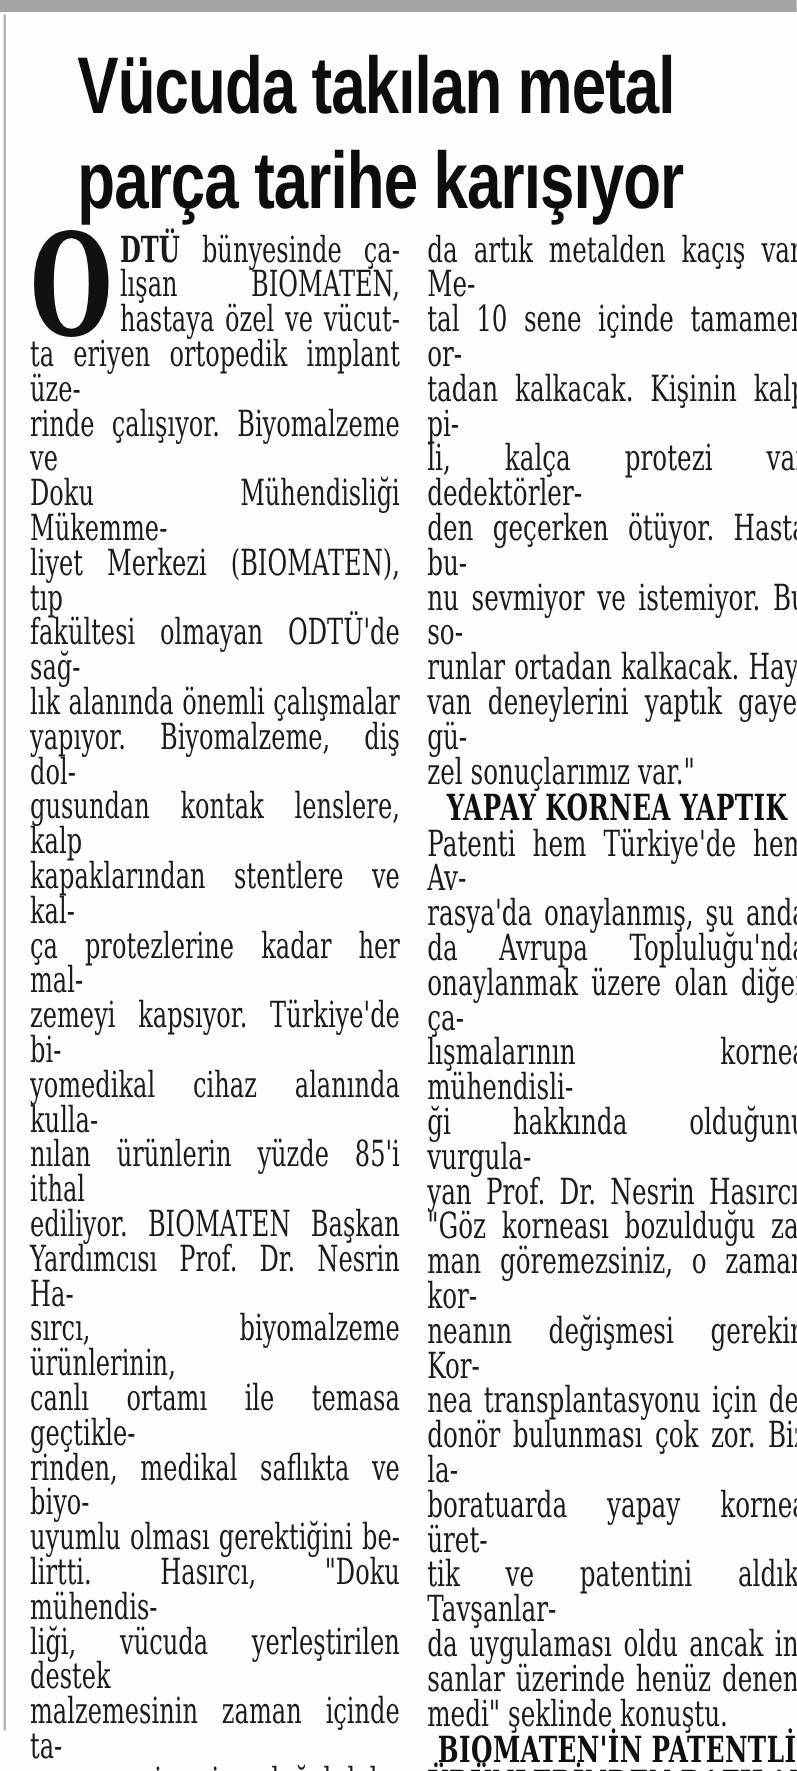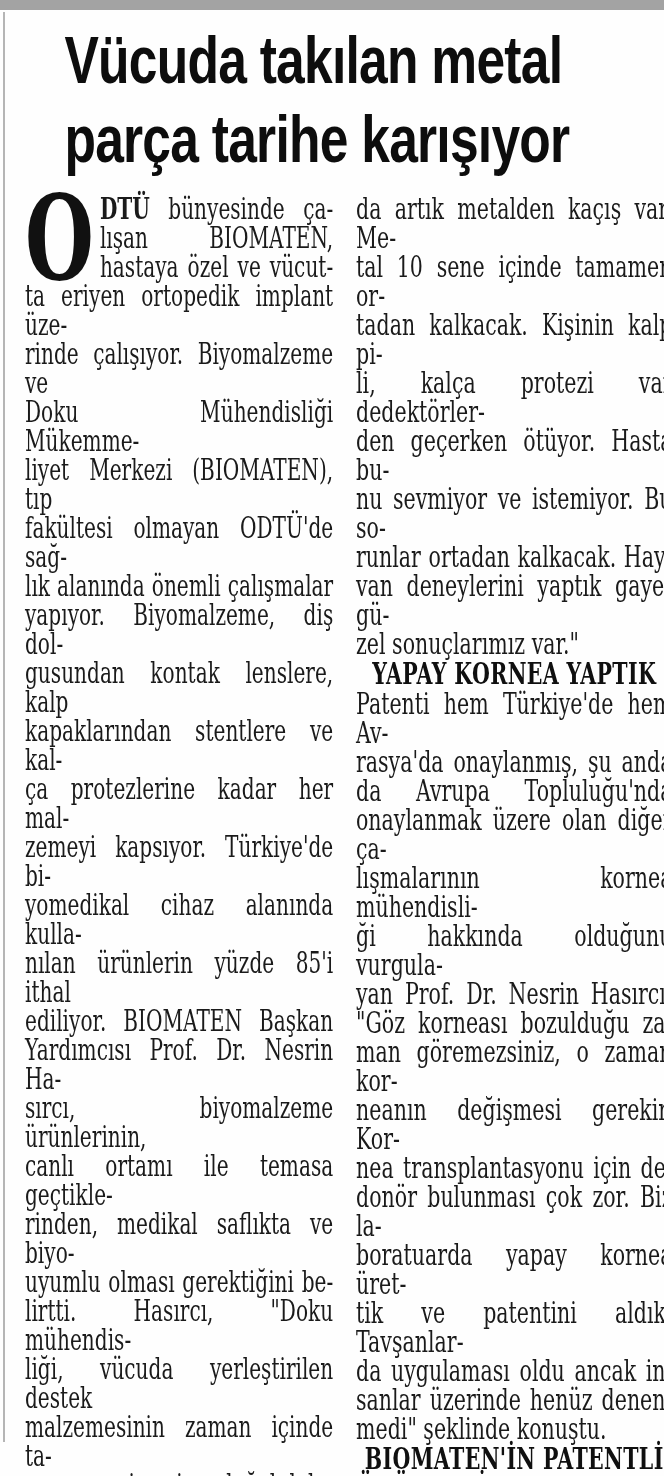--- a/index.html
+++ b/index.html
@@ -16,21 +16,21 @@
     position: absolute; left: 0; top: 0;
     width: 664px; height: 10px;
     background: #a3a3a3;
   }
   .leftrule {
     position: absolute; left: 3px; top: 12px;
     width: 2px; height: 1430px;
     background: #b5b5b5;
   }
   .headline {
-    position: absolute; left: 0; top: 20px; width: 560px;
+    position: absolute; left: 0; top: 32px; width: 560px;
     text-align: center;
     color: #0d0d0d;
   }
   .headline-line {
     font-family: "Liberation Sans", sans-serif;
     font-weight: bold;
     font-size: 67px;
     line-height: 79px;
     letter-spacing: -1px;
     white-space: nowrap;

